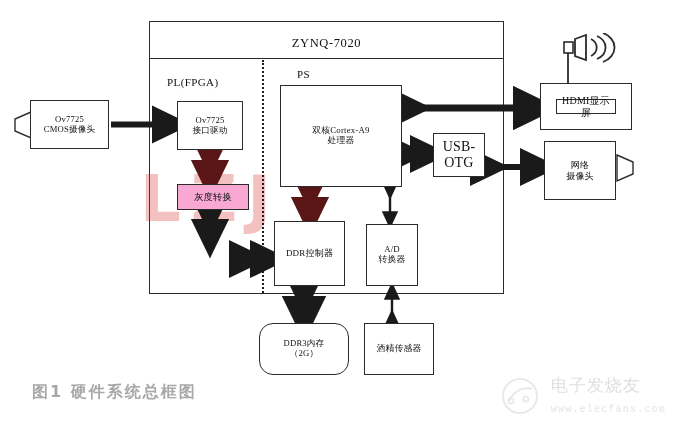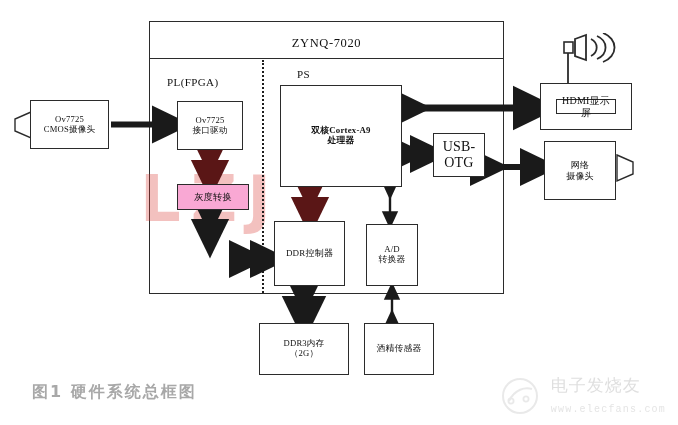--- a/index.html
+++ b/index.html
@@ -98,25 +98,25 @@
   }
   .section-label.pl { left: 167px; top: 68px; margin-top: 8px; }
   .section-label.ps { left: 297px; top: 68px; }
 
   
   .b-cmos      { left: 30px;  top: 100px; width: 79px;  height: 49px;  font-size: 8.6px; }
   .b-drv       { left: 177px; top: 101px; width: 66px;  height: 49px;  font-size: 8.6px; }
   .b-gray      { left: 177px; top: 184px; width: 72px;  height: 26px;  font-size: 9.2px;
                  background: #f9a8d4; }
   .b-vdma      { left: 177px; top: 243px; width: 66px;  height: 37px;  font-size: 8.6px; }
-  .b-cpu       { left: 280px; top: 85px;  width: 122px; height: 102px; font-size: 8.8px; font-weight: bold; }
+  .b-cpu       { left: 280px; top: 85px;  width: 122px; height: 102px; font-size: 8.8px; }
   .b-ddrc      { left: 274px; top: 221px; width: 71px;  height: 65px;  font-size: 9px; }
   .b-adc       { left: 366px; top: 224px; width: 52px;  height: 62px;  font-size: 8.8px; }
   .b-usb       { left: 433px; top: 133px; width: 52px;  height: 44px;  font-size: 14px; }
-  .b-ddr3      { left: 259px; top: 323px; width: 90px;  height: 52px;  font-size: 8.6px; }
+  .b-ddr3      { left: 259px; top: 323px; width: 90px;  height: 52px;  font-size: 8.6px; border-radius: 14px; }
   .b-alcohol   { left: 364px; top: 323px; width: 70px;  height: 52px;  font-size: 8.8px; }
   .b-netcam    { left: 544px; top: 141px; width: 72px;  height: 59px;  font-size: 9px; }
 
   
   .b-hdmi {
     left: 540px; top: 83px; width: 92px; height: 47px;
     font-size: 10px;
     border: 1.5px solid #2b2b2b;
     padding: 15px;
   }

